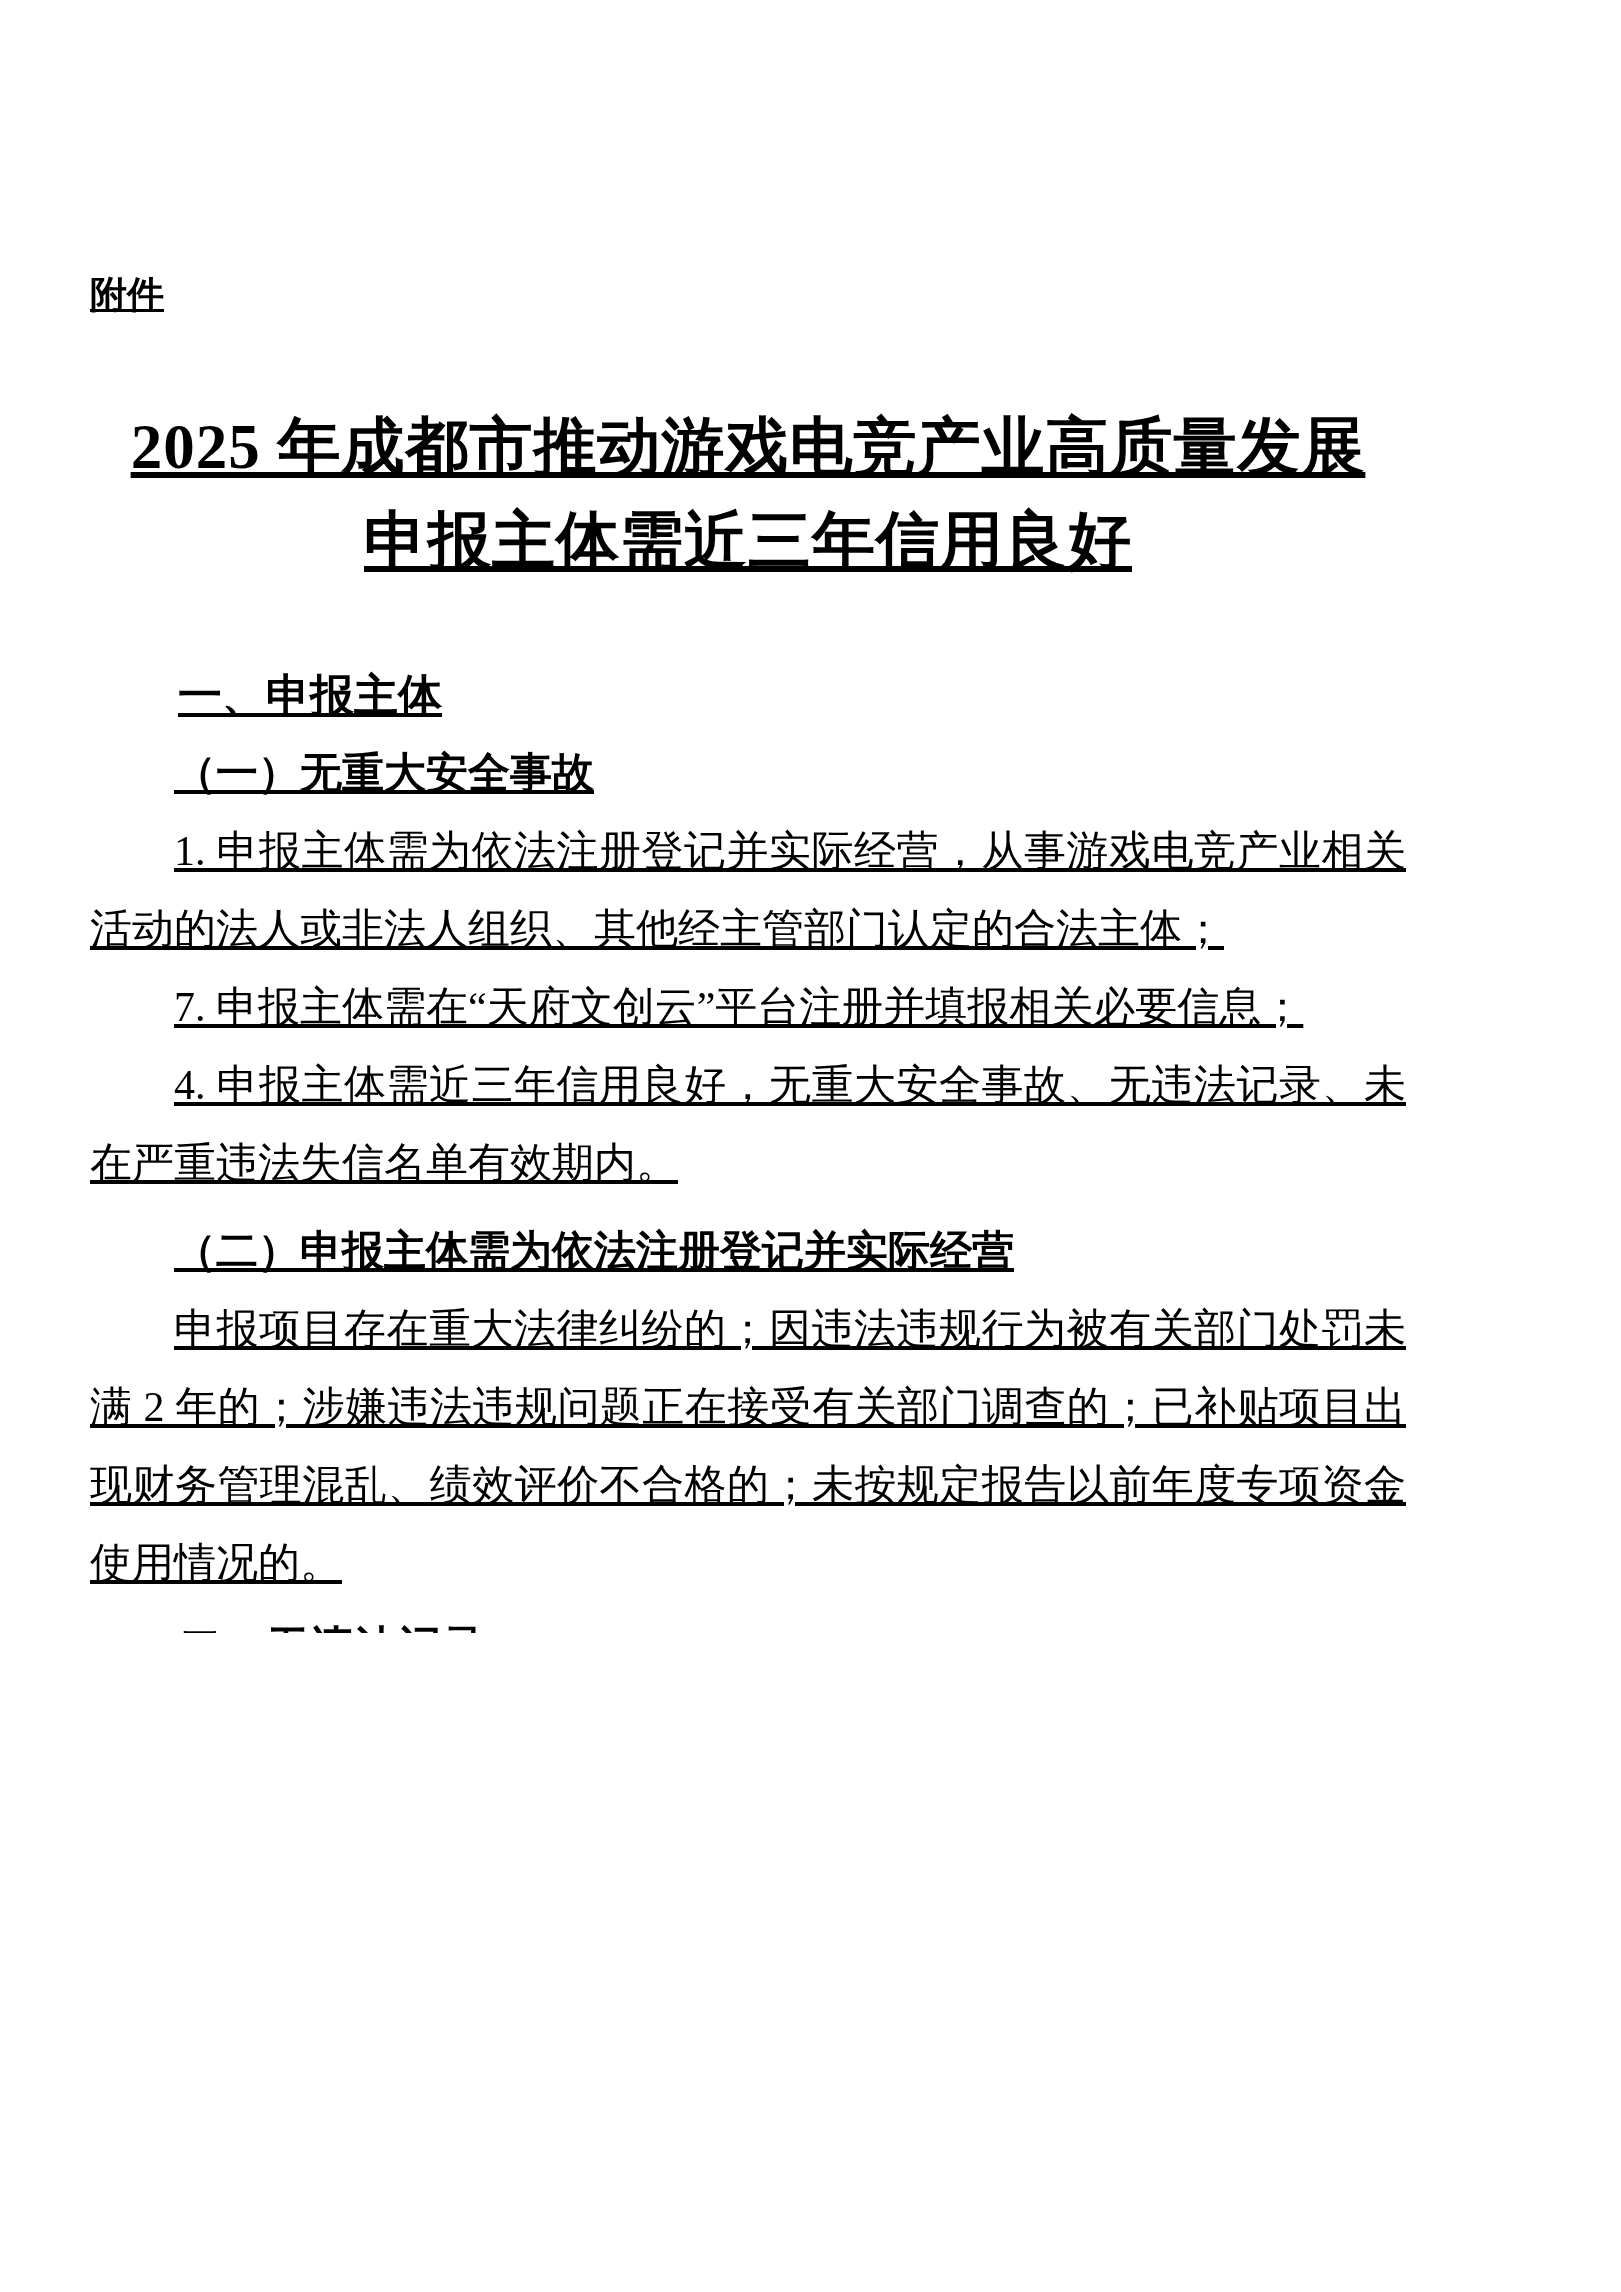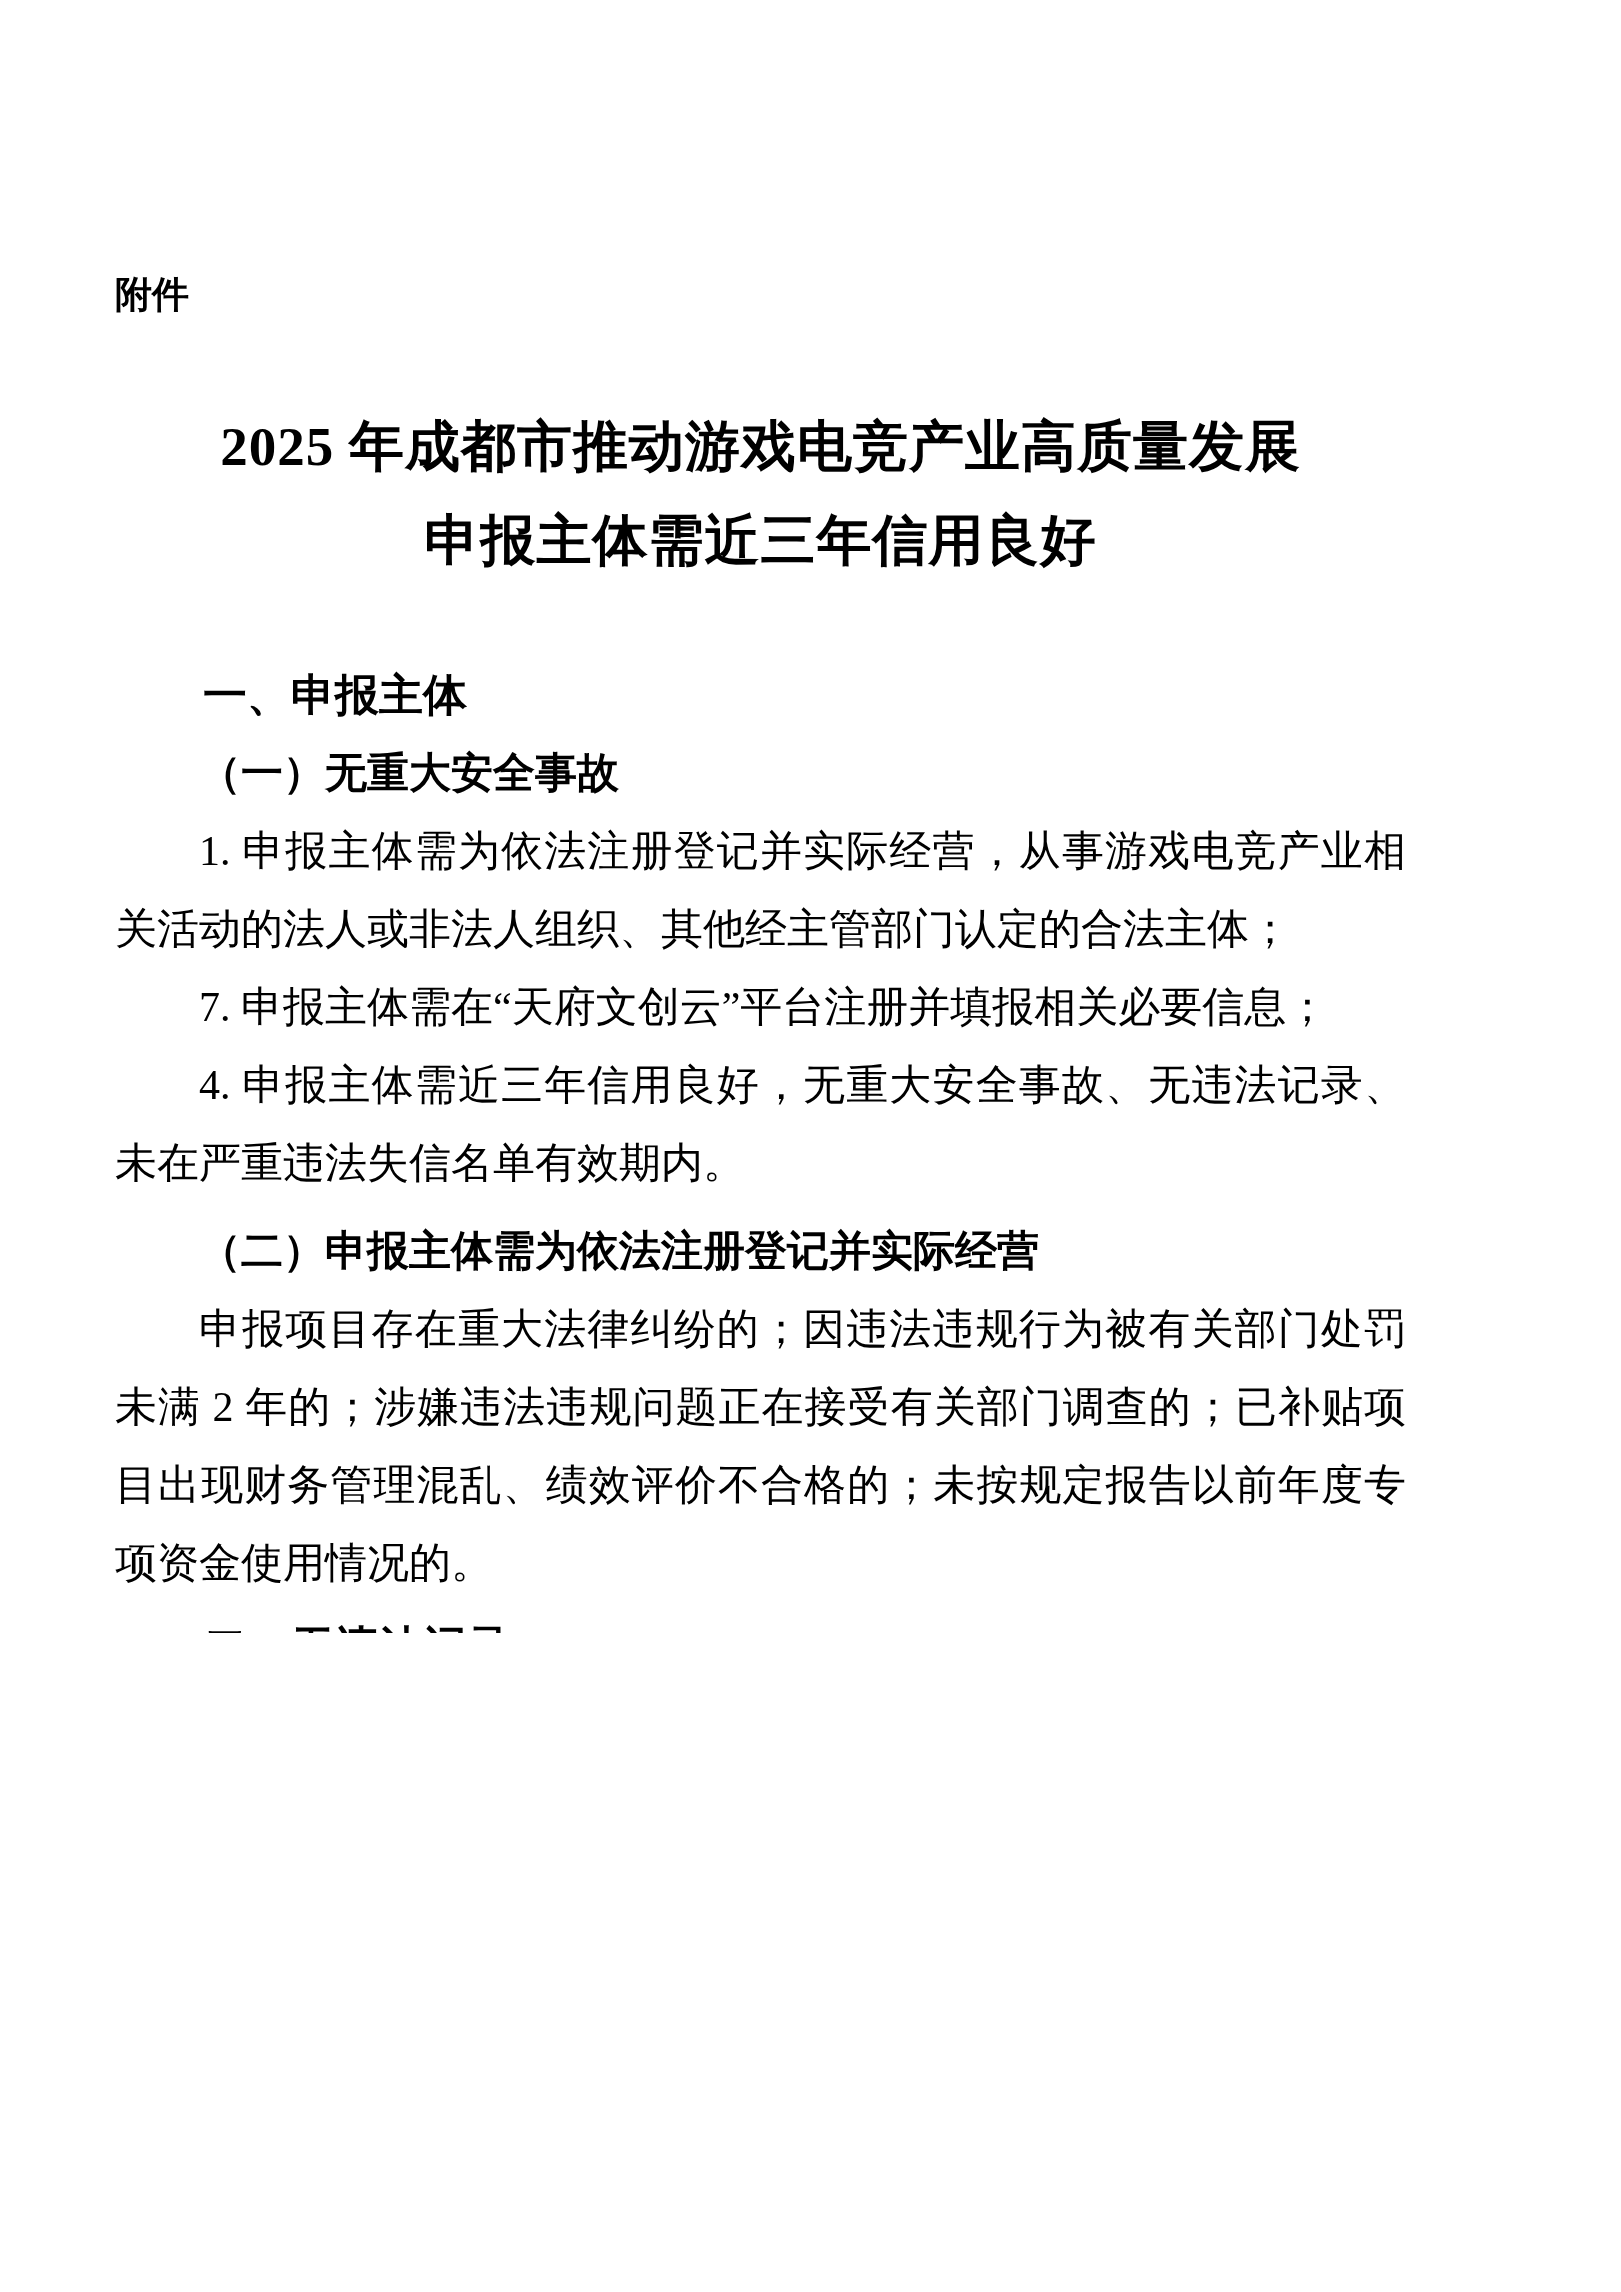--- a/index.html
+++ b/index.html
@@ -7,36 +7,37 @@
     padding: 0;
     background: #ffffff;
   }
   .page {
     position: relative;
     width: 1621px;
     height: 1633px;
     background: #ffffff;
     color: #000000;
     box-sizing: border-box;
-    padding: 272px 215px 0 115px;
+    padding: 272px 215px 0 90px;
     overflow: hidden;
     font-family: "Liberation Serif", "DejaVu Serif", serif;
+    text-decoration: underline;
   }
   .attachment {
     font-family: "Liberation Sans", "DejaVu Sans", sans-serif;
     font-weight: 700;
     font-size: 37px;
     line-height: 45px;
   }
   .doc-title {
     margin: 83px 0 0 0;
     text-align: center;
     font-family: "Liberation Serif", "DejaVu Serif", serif;
     font-weight: 700;
-    font-size: 55px;
+    font-size: 63px;
     line-height: 94px;
     letter-spacing: 1px;
   }
   .doc-title .title-line {
     display: block;
   }
   .sec-heading {
     margin: 68px 0 0 0;
     font-family: "Liberation Sans", "DejaVu Sans", sans-serif;
     font-weight: 700;

